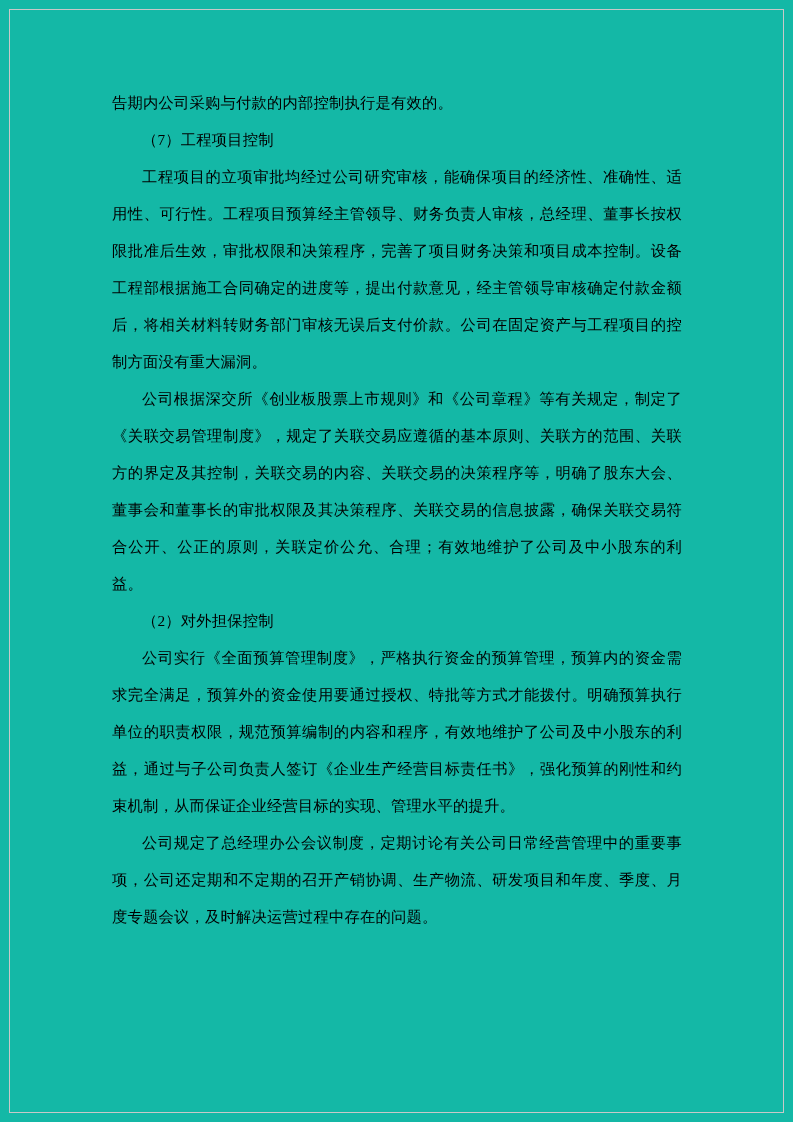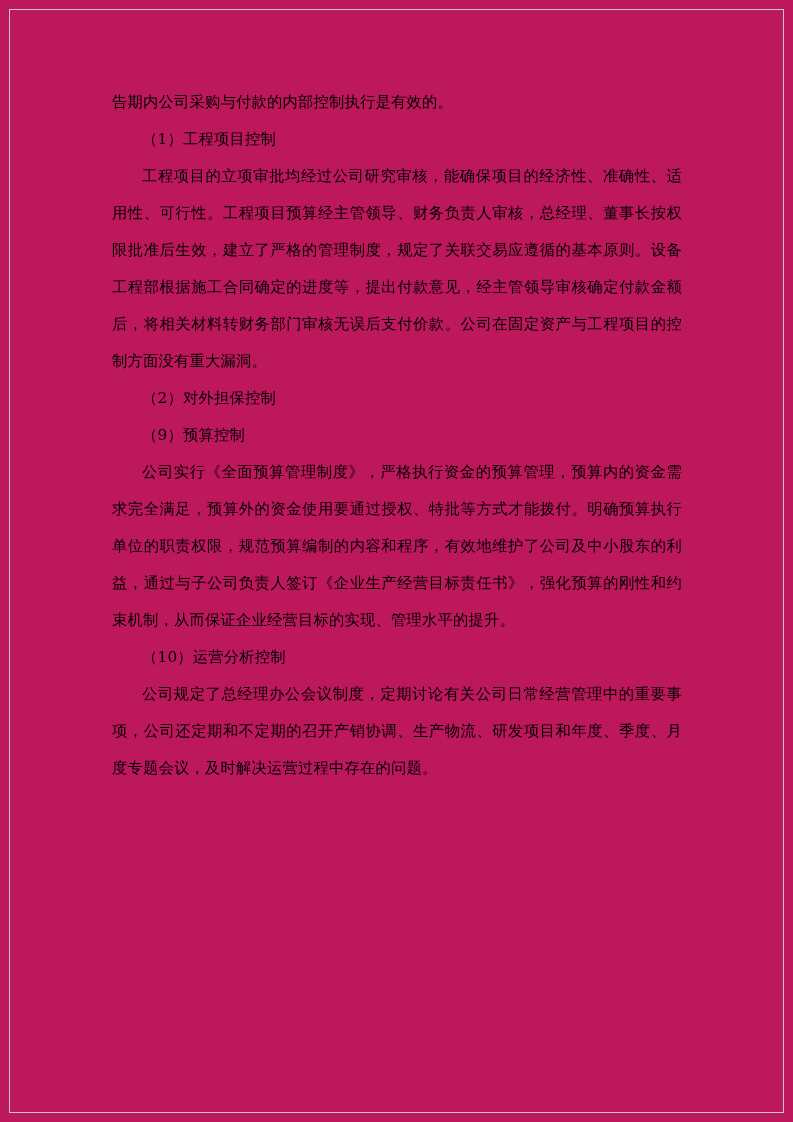--- a/index.html
+++ b/index.html
@@ -8,23 +8,24 @@
     background: #f0f0f0;
   }
   body {
     font-family: "DejaVu Serif", "Liberation Serif", serif;
   }
   .page {
     position: relative;
     width: 793px;
     height: 1122px;
     margin: 0 auto;
-    background: #be185d;
+    background: #14b8a6;
     box-sizing: border-box;
     overflow: hidden;
+    font-family: Liberation Serif, serif;
   }
   .page-border {
     position: absolute;
     left: 9px;
     top: 9px;
     right: 9px;
     bottom: 9px;
     border: 1px solid #c8c8c8;
     pointer-events: none;
   }
@@ -52,31 +53,30 @@
 </style>
 </head>
 <body>
 
 <div class="page">
   <div class="page-border"></div>
   <div class="content">
 
     <p class="">告期内公司采购与付款的内部控制执行是有效的。</p>
 
-    <p class="heading">（1）工程项目控制</p>
+    <p class="heading">（7）工程项目控制</p>
 
-    <p class="indent">工程项目的立项审批均经过公司研究审核，能确保项目的经济性、准确性、适用性、可行性。工程项目预算经主管领导、财务负责人审核，总经理、董事长按权限批准后生效，建立了严格的管理制度，规定了关联交易应遵循的基本原则。设备工程部根据施工合同确定的进度等，提出付款意见，经主管领导审核确定付款金额后，将相关材料转财务部门审核无误后支付价款。公司在固定资产与工程项目的控制方面没有重大漏洞。</p>
+    <p class="indent">工程项目的立项审批均经过公司研究审核，能确保项目的经济性、准确性、适用性、可行性。工程项目预算经主管领导、财务负责人审核，总经理、董事长按权限批准后生效，审批权限和决策程序，完善了项目财务决策和项目成本控制。设备工程部根据施工合同确定的进度等，提出付款意见，经主管领导审核确定付款金额后，将相关材料转财务部门审核无误后支付价款。公司在固定资产与工程项目的控制方面没有重大漏洞。</p>
 
 
+    <p class="indent">公司根据深交所《创业板股票上市规则》和《公司章程》等有关规定，制定了《关联交易管理制度》，规定了关联交易应遵循的基本原则、关联方的范围、关联方的界定及其控制，关联交易的内容、关联交易的决策程序等，明确了股东大会、董事会和董事长的审批权限及其决策程序、关联交易的信息披露，确保关联交易符合公开、公正的原则，关联定价公允、合理；有效地维护了公司及中小股东的利益。</p>
 
     <p class="heading">（2）对外担保控制</p>
 
 
-    <p class="heading">（9）预算控制</p>
 
     <p class="indent">公司实行《全面预算管理制度》，严格执行资金的预算管理，预算内的资金需求完全满足，预算外的资金使用要通过授权、特批等方式才能拨付。明确预算执行单位的职责权限，规范预算编制的内容和程序，有效地维护了公司及中小股东的利益，通过与子公司负责人签订《企业生产经营目标责任书》，强化预算的刚性和约束机制，从而保证企业经营目标的实现、管理水平的提升。</p>
 
-    <p class="heading">（10）运营分析控制</p>
 
     <p class="indent">公司规定了总经理办公会议制度，定期讨论有关公司日常经营管理中的重要事项，公司还定期和不定期的召开产销协调、生产物流、研发项目和年度、季度、月度专题会议，及时解决运营过程中存在的问题。</p>
 
   </div>
 </div>
 
 </body></html>

